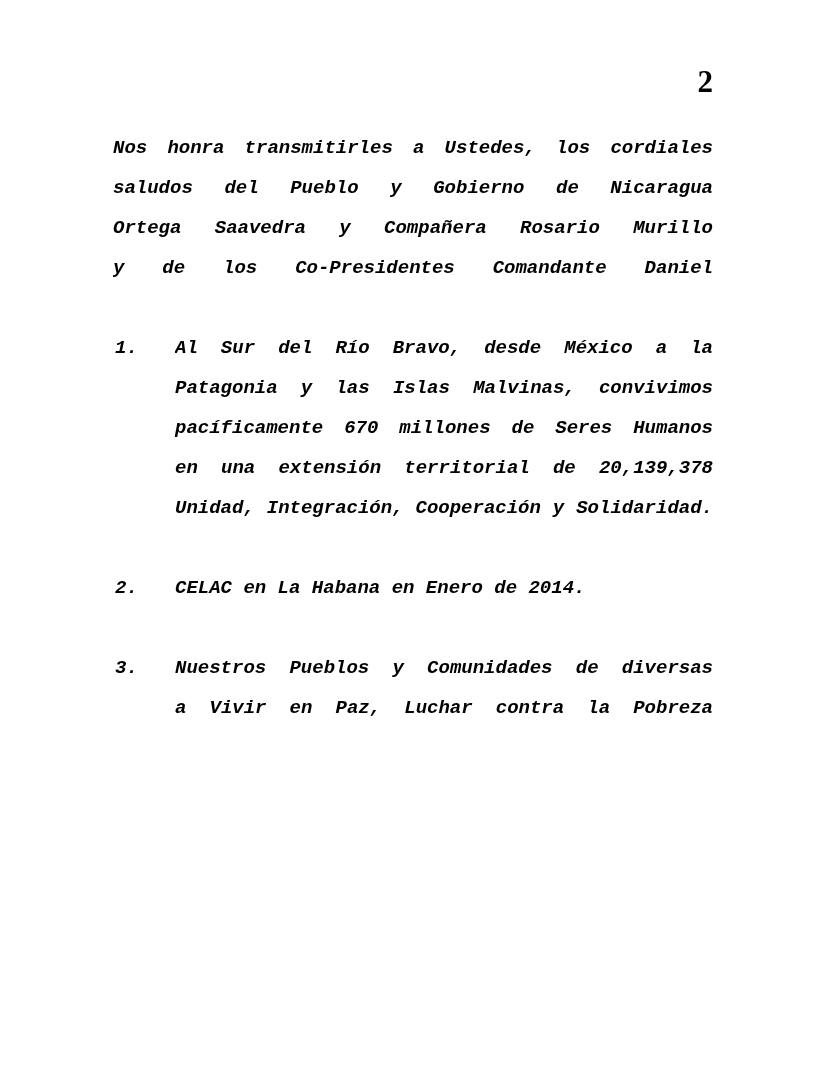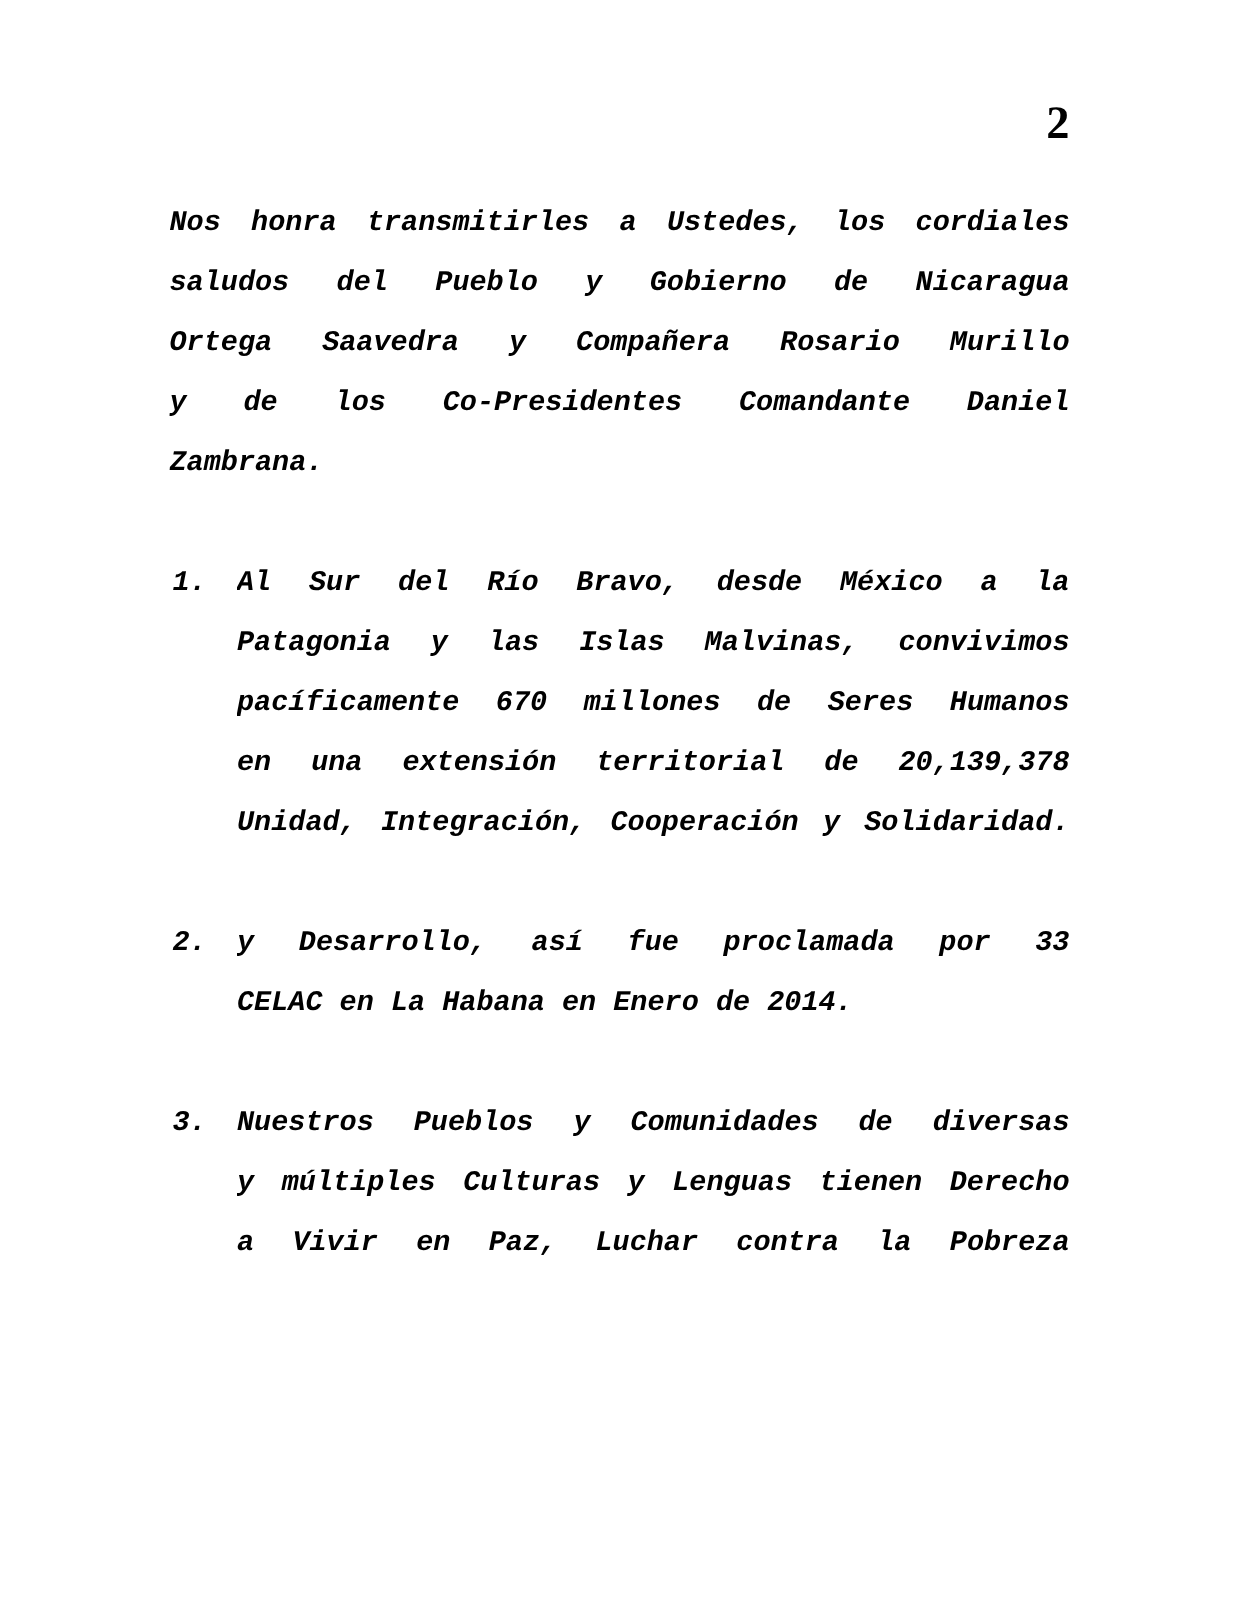--- a/index.html
+++ b/index.html
@@ -44,48 +44,45 @@
   }
   .line.natural { text-align-last: left; }
   .item { position: relative; }
   .item .marker {
     position: absolute;
     left: 2px;
     top: 0;
     height: 40px;
     line-height: 40px;
   }
-  .item .line { margin-left: 45px; }
+  .item .line { margin-left: 62px; }
 </style>
 </head>
 <body>
 
 <div class="page">
   <div class="pagenum">2</div>
   <div class="doc">
       <div class="para">
         <div class="line">Nos honra transmitirles a Ustedes, los cordiales</div>
         <div class="line">saludos del Pueblo y Gobierno de Nicaragua</div>
         <div class="line">Ortega Saavedra y Compañera Rosario Murillo</div>
         <div class="line">y de los Co-Presidentes Comandante Daniel</div>
-        <div class="line natural">Zambrana.</div>
       </div>
       <div class="para item">
         <span class="marker">1.</span>
         <div class="line">Al Sur del Río Bravo, desde México a la</div>
         <div class="line">Patagonia y las Islas Malvinas, convivimos</div>
         <div class="line">pacíficamente 670 millones de Seres Humanos</div>
         <div class="line">en una extensión territorial de 20,139,378</div>
         <div class="line">Unidad, Integración, Cooperación y Solidaridad.</div>
       </div>
       <div class="para item">
         <span class="marker">2.</span>
-        <div class="line">y Desarrollo, así fue proclamada por 33</div>
         <div class="line natural">CELAC en La Habana en Enero de 2014.</div>
       </div>
       <div class="para item">
         <span class="marker">3.</span>
         <div class="line">Nuestros Pueblos y Comunidades de diversas</div>
-        <div class="line">y múltiples Culturas y Lenguas tienen Derecho</div>
         <div class="line">a Vivir en Paz, Luchar contra la Pobreza</div>
       </div>
     </div>
 </div>
 
 </body></html>

